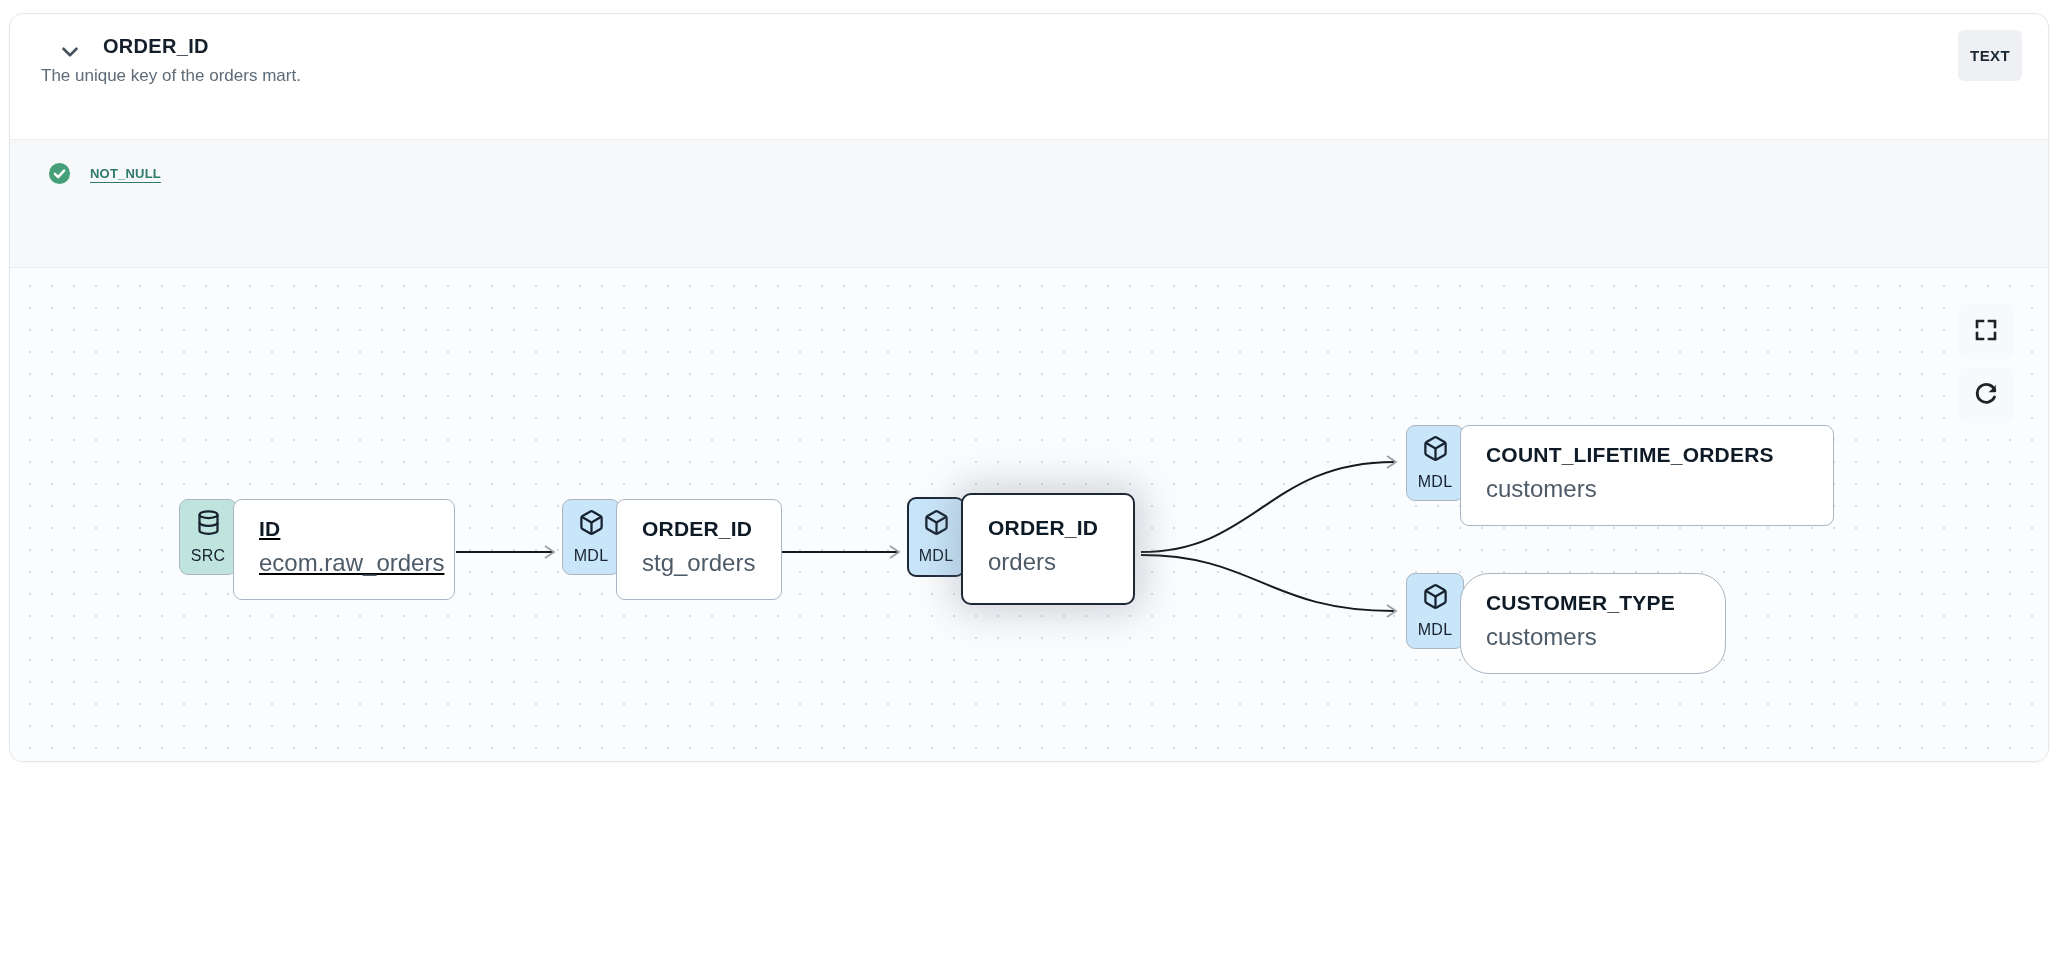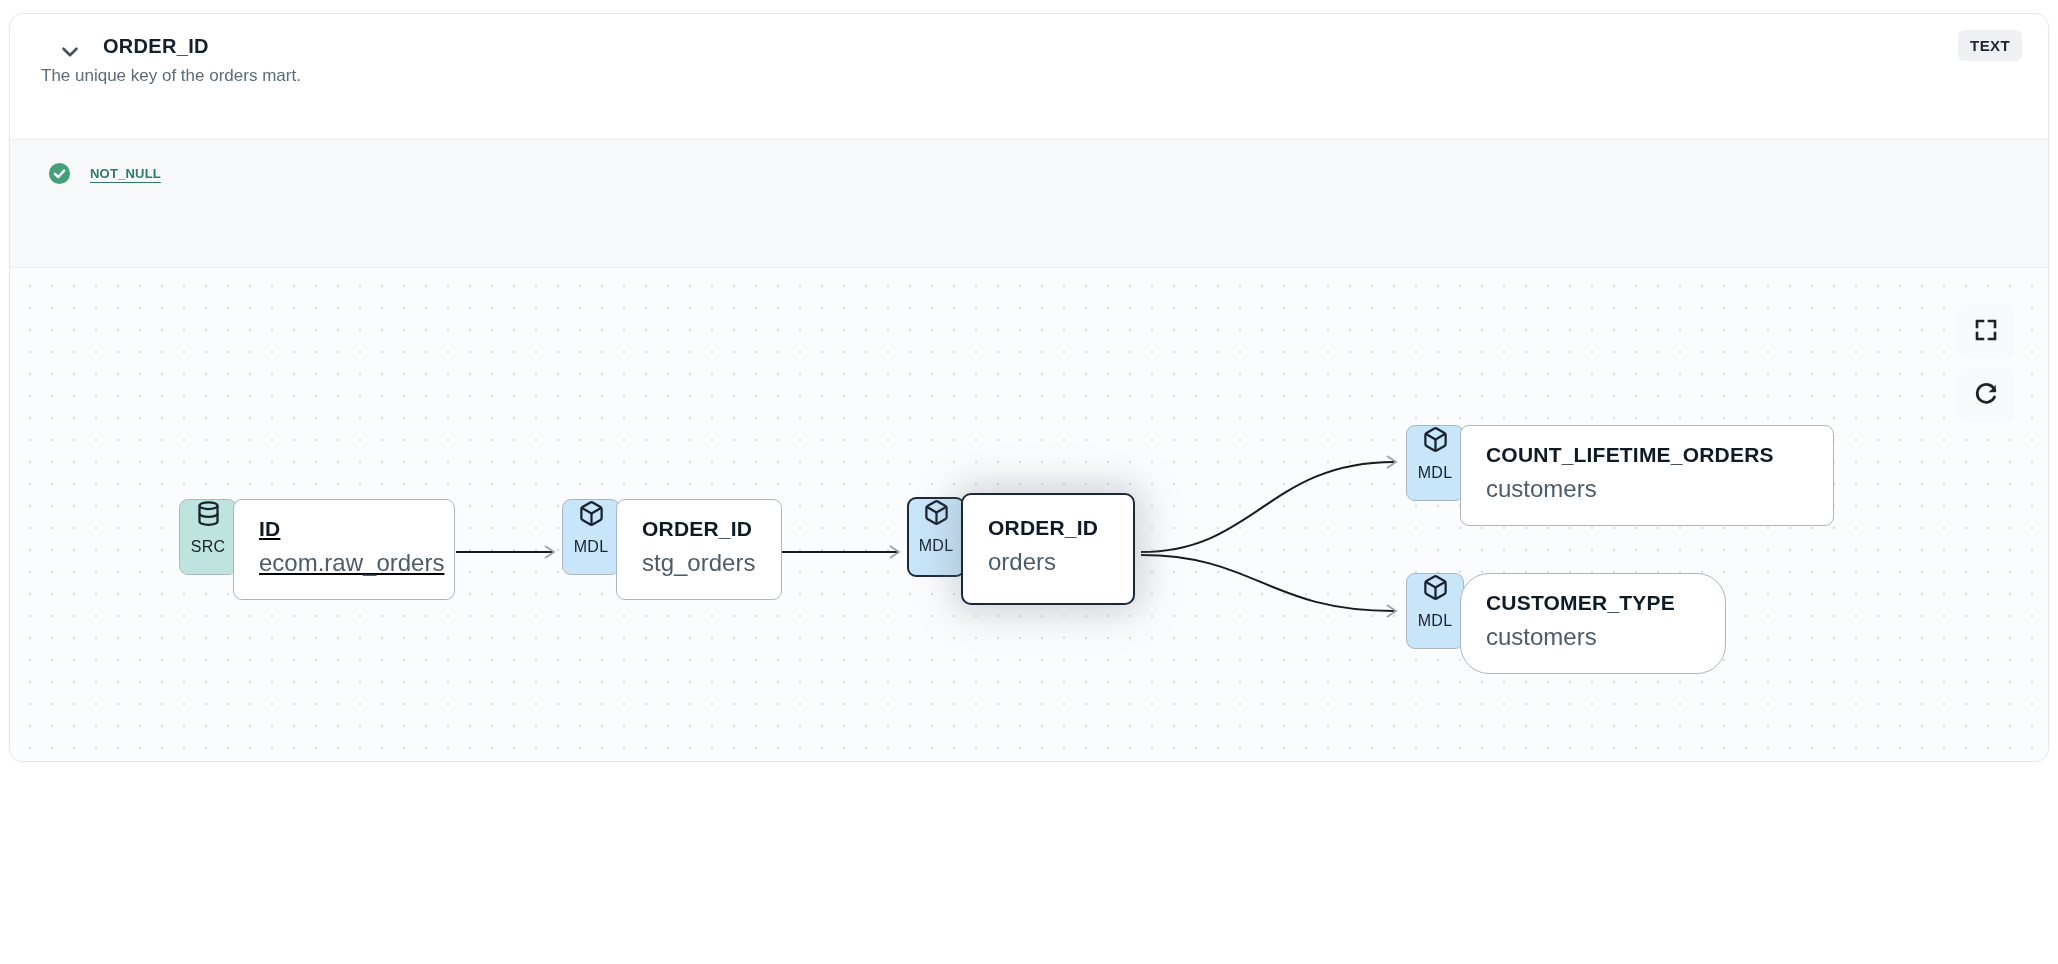--- a/index.html
+++ b/index.html
@@ -11,21 +11,21 @@
     box-shadow:0 1px 3px rgba(20,30,40,.04);
   }
 
   
   .chevron { position:absolute; left:47px; top:25px; width:26px; height:26px; cursor:pointer; }
   .chevron svg { width:26px; height:26px; }
   .col-title { position:absolute; left:93px; top:21px; font-size:20px; font-weight:700; color:#141f2b; letter-spacing:.3px; }
   .type-badge {
     position:absolute; right:26px; top:16px;
     background:#eef0f3; color:#1b2733; font-size:15px; font-weight:600;
-    padding:7px 12px; border-radius:6px; letter-spacing:.4px;
+    padding:17px 12px; border-radius:6px; letter-spacing:.4px;
   }
   .col-desc { position:absolute; left:31px; top:52px; font-size:17px; color:#5c6b78; }
 
   
   .tests-section {
     position:absolute; left:0; top:125px; width:100%; height:129px;
     background:#f7f8fa; border-top:1px solid #eceef1; border-bottom:1px solid #eceef1;
     padding:21px 0 0 38px;
   }
   .test-row { display:flex; align-items:center; gap:19px; height:24px; margin-bottom:34px; }
@@ -38,21 +38,21 @@
     position:absolute; left:0; top:254px; width:2040px; height:688px;
     background-color:#fbfcfd;
     background-image:radial-gradient(circle, #d8dce0 1.3px, transparent 1.5px);
     background-size:22px 22px; background-position:9px 7px;
   }
   .edges { position:absolute; left:0; top:0; pointer-events:none; }
 
   .node { position:absolute; display:flex; align-items:flex-start; cursor:pointer; }
   .badge {
     width:58px; height:76px; border:1px solid #aab6c2; border-radius:9px;
-    display:flex; flex-direction:column; align-items:center; gap:11px;
+    display:flex; flex-direction:column; align-items:center; justify-content:center; gap:11px;
     position:relative; z-index:1; flex-shrink:0;
   }
   .badge.teal { background:#bfe3dd; }
   .badge.blue { background:#c9e5f9; }
   .badge .bicon svg { width:27px; height:27px; display:block; }
   .btext { font-size:16px; font-weight:500; color:#16222f; letter-spacing:.3px; }
   .card {
     position:relative; z-index:2; margin-left:-4px; background:#ffffff;
     border:1px solid #aab6c2; border-radius:9px; height:101px; padding:17px 16px 0 25px;
   }

